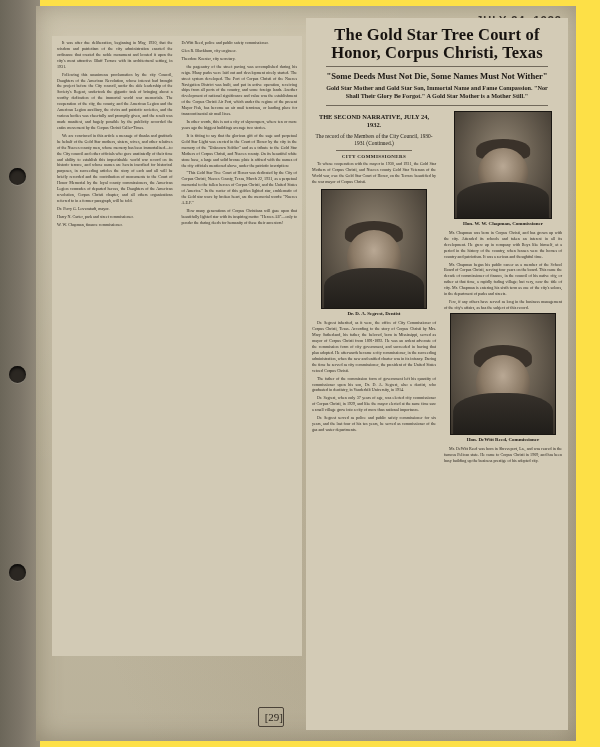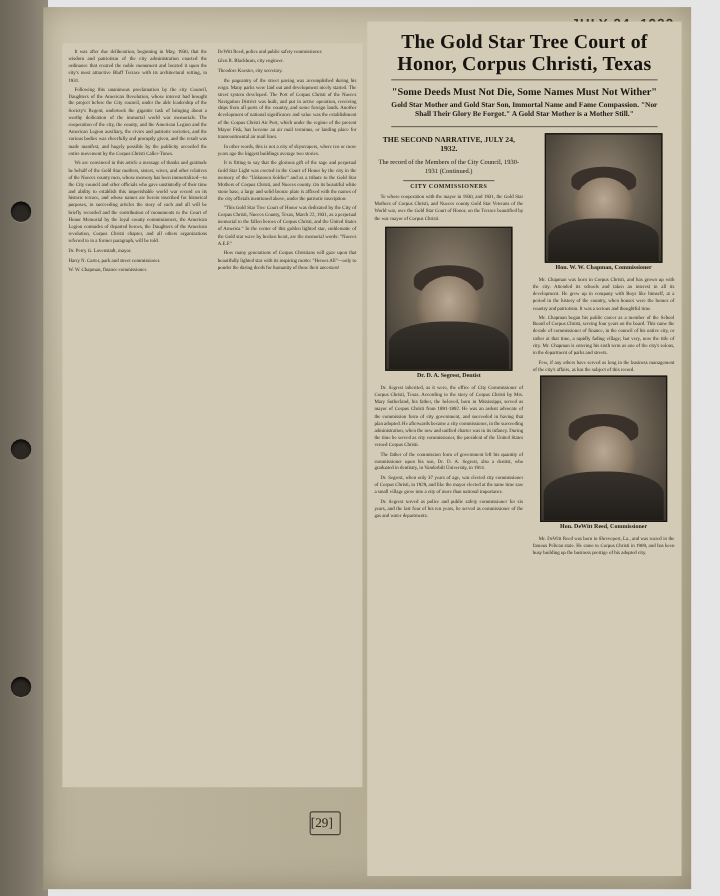--- a/index.html
+++ b/index.html
@@ -5,21 +5,21 @@
   html,body{margin:0;padding:0;}
   body{
     width:600px;height:747px;
     background:#8a8378;
     font-family:"Liberation Serif", serif;
     overflow:hidden;
   }
   .page{
     position:relative;
     width:600px;height:747px;
-    background:#e5e5e5;
+    background:#fde047;
   }
   
   .paper{
     position:absolute;
     left:36px;top:6px;width:540px;height:735px;
     background:#cfc7b0;
     box-shadow:inset 0 0 26px rgba(90,80,60,.45);
   }
   .paper:before{
     content:"";position:absolute;inset:0;
@@ -153,27 +153,27 @@
 
   .photo-1{width:104px;height:118px;margin:4px auto 0;}
   .photo-2{width:96px;height:106px;margin:2px auto 0;}
   .photo-3{width:104px;height:120px;margin:2px auto 0;}
   .twocol-wrap{display:flex;gap:8px;}
   .col-a{width:124px;}
   .col-b{width:118px;}
 
   
   .numbox{
-    position:absolute;left:258px;top:676px;
+    position:absolute;left:258px;top:707px;
     width:24px;height:18px;
     border:1.6px solid #4a4238;
     border-radius:2px;
     font-family:"Liberation Serif", serif;
     font-size:11px;color:#2e2820;
-    display:flex;align-items:center;justify-content:flex-start;
+    display:flex;align-items:center;justify-content:flex-end;
   }
   
   .stain{
     position:absolute;border-radius:50%;
     background:radial-gradient(circle, rgba(110,92,60,.35), rgba(110,92,60,0) 70%);
     pointer-events:none;
   }
 </style>
 </head>
 <body>

